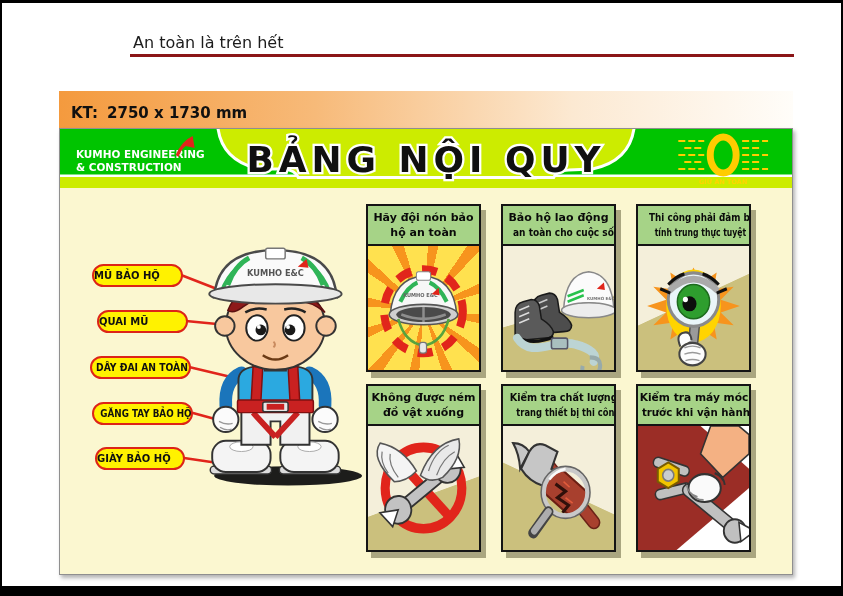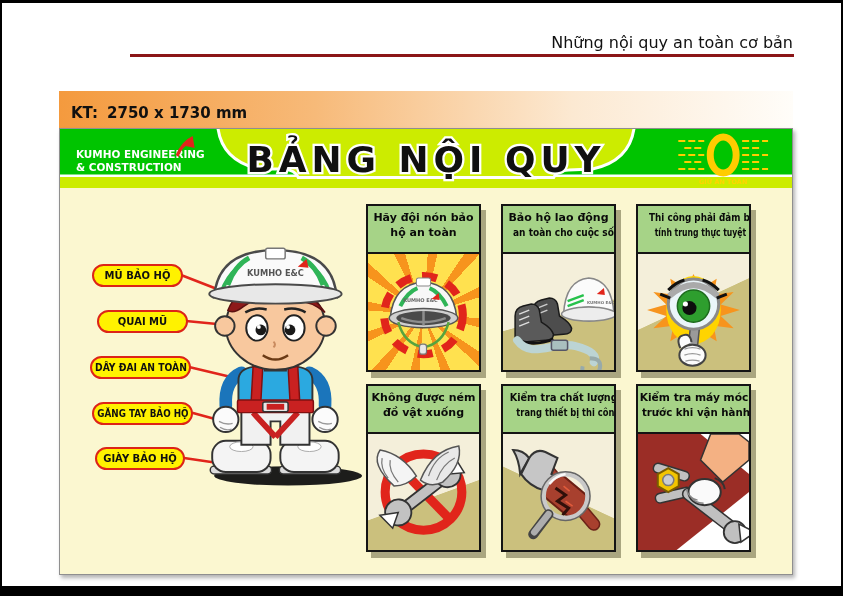--- a/index.html
+++ b/index.html
@@ -28,54 +28,54 @@
          box-shadow:2px 3px 4px rgba(0,0,0,.3);}
   .board-header{position:relative;height:59px;overflow:hidden;}
   .board-header svg{display:block;width:100%;height:100%;}
   .board-body{position:absolute;left:0;top:59px;right:0;bottom:0;}
 
   .connector-svg{position:absolute;left:0;top:0;width:100%;height:100%;}
   .character{position:absolute;left:123px;top:45px;width:180px;height:260px;}
 
   
   .pill{position:absolute;height:23px;background:#FFF200;border:2.5px solid #DD2418;
-        border-radius:13px;display:flex;align-items:center;justify-content:center;
+        border-radius:13px;display:flex;align-items:center;
         font-weight:bold;font-size:10px;color:#101010;box-sizing:border-box;
         white-space:nowrap;overflow:visible;}
   .pill span{display:block;transform:scaleX(var(--sx,1));transform-origin:50% 50%;}
   #pill-0{left:32px;top:76px;width:91px;}
   #pill-1{left:37px;top:122px;width:91px;}
   #pill-2{left:30px;top:168px;width:101px;}
   #pill-3{left:32px;top:214px;width:101px;}
   #pill-4{left:35px;top:259px;width:90px;}
 
   
   .panel{position:absolute;width:115px;height:168px;border:2.5px solid #141414;background:#fff;
          box-shadow:5px 6px 0 rgba(90,86,48,.5);box-sizing:border-box;
          display:flex;flex-direction:column;overflow:hidden;}
   .panel.c1{left:306px;} .panel.c2{left:441px;} .panel.c3{left:576px;}
   .panel.r1{top:16px;}   .panel.r2{top:196px;}
   .panel-header{background:#A6D387;border-bottom:2.5px solid #141414;text-align:center;
-                font-weight:bold;font-size:11px;line-height:1.4;padding:4px 0 11px;color:#0a0a0a;}
+                font-weight:bold;font-size:11px;line-height:1.4;padding:4px 0 3px;color:#0a0a0a;}
   .ph-line{display:block;white-space:nowrap;transform:scaleX(var(--sx,1));transform-origin:50% 50%;}
   .panel-img{flex:1;position:relative;}
   .panel-img svg{position:absolute;left:0;top:0;width:100%;height:100%;}
   .img-sunburst{background:#FFE14F;
       background-image:repeating-conic-gradient(from 4deg at 50% 52%,#F7941D 0deg 9deg,#FFE14F 9deg 30deg);}
   .img-diag-a{background:linear-gradient(164deg,#F4EFDA 52%,#CBC07D 52.5%);}
   .img-diag-b{background:linear-gradient(155deg,#F4EFDA 45%,#CBC07D 45.5%);}
   .img-diag-c{background:linear-gradient(160deg,#F4EFDA 55%,#CBC07D 55.5%);}
   .img-diag-d{background:linear-gradient(205deg,#F4EFDA 50%,#CBC07D 50.5%);}
 </style>
 </head>
 <body>
 
 <div class="page">
 
-  <div class="tagline-right">Những nội quy an toàn cơ bản</div>
+  <div class="tagline-left">An toàn là trên hết</div>
   <div class="red-rule"></div>
 
   <div class="size-tag">
     <span class="kt">KT:</span>
     <span>2750 x 1730 mm</span>
   </div>
 
   <div class="board">
 
     <div class="board-header">

